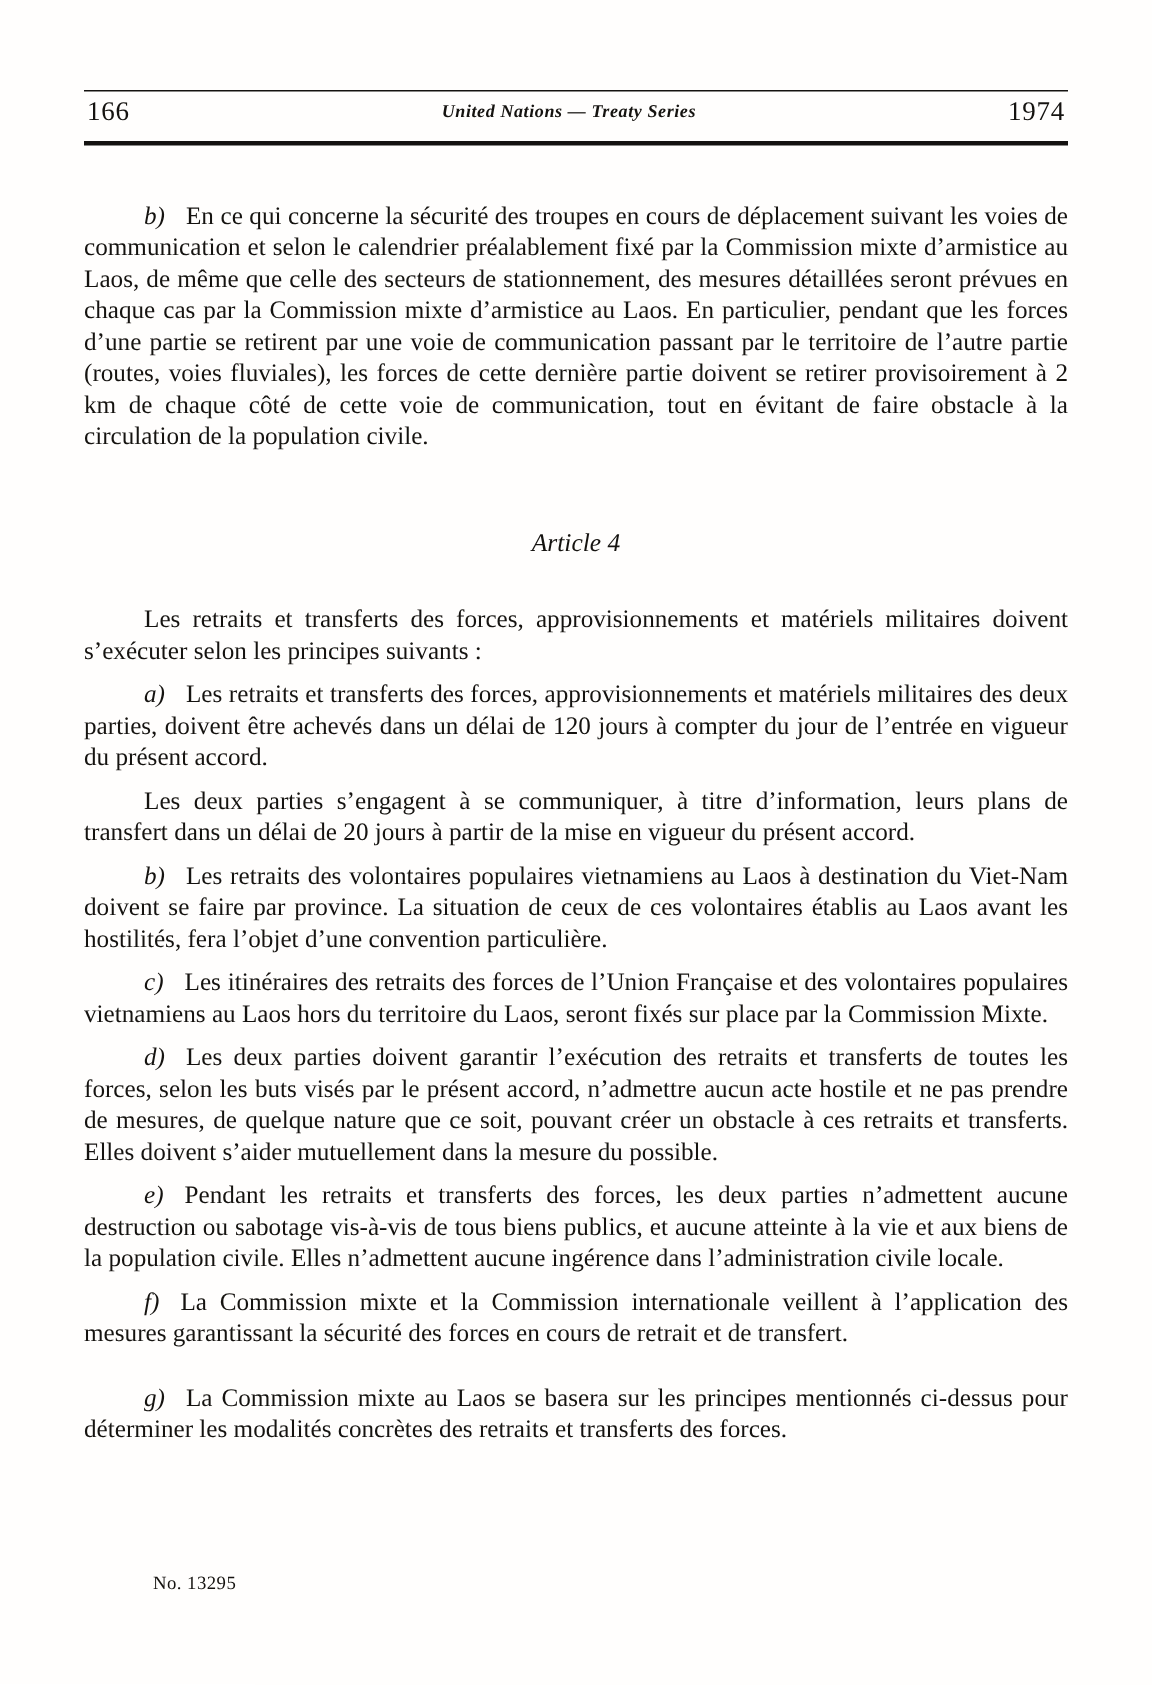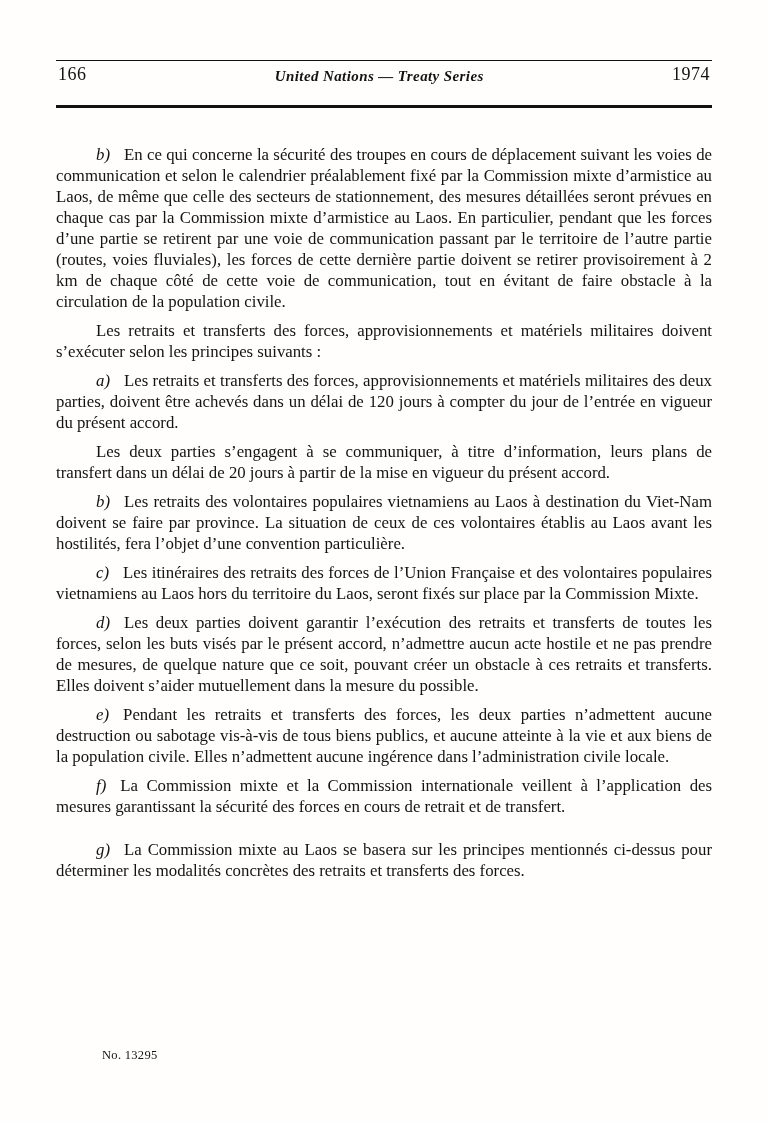--- a/index.html
+++ b/index.html
@@ -19,31 +19,31 @@
   .sheet {
     width: 656px;
     margin: 0 auto;
     padding-top: 60px;
   }
   
   .runhead {
     border-top: 1.5px solid #141210;
     border-bottom: 3px solid #141210;
     display: flex;
-    align-items: flex-end;
+    align-items: center;
     justify-content: space-between;
-    padding: 3px 2px 20px 2px;
+    padding: 3px 2px 9px 2px;
   }
   .runhead .pageno,
   .runhead .year {
     font-size: 18px;
     letter-spacing: 0.5px;
   }
   .runhead .series {
-    font-size: 15px;
+    font-size: 12px;
     font-style: italic;
     font-weight: bold;
     letter-spacing: 0.4px;
   }
   
   .content {
     margin-top: 36px;
     font-size: 16.8px;
     line-height: 21px;
     text-align: justify;
@@ -88,20 +88,21 @@
       <span class="pageno">166</span>
       <span class="series">United Nations — Treaty Series</span>
       <span class="year">1974</span>
     </div>
 
     <div class="content">
 
 
       <p class="para indent"><span class="plabel">b)</span><span>En ce qui concerne la sécurité des troupes en cours de déplacement suivant les voies de communication et selon le calendrier préalablement fixé par la Commission mixte d’armistice au Laos, de même que celle des secteurs de stationnement, des mesures détaillées seront prévues en chaque cas par la Commission mixte d’armistice au Laos. En particulier, pendant que les forces d’une partie se retirent par une voie de communication passant par le territoire de l’autre partie (routes, voies fluviales), les forces de cette dernière partie doivent se retirer provisoirement à 2 km de chaque côté de cette voie de communication, tout en évitant de faire obstacle à la circulation de la population civile.</span></p>
 
+      <p class="article-heading">Article 4</p>
 
       <p class="para indent"><span>Les retraits et transferts des forces, approvisionnements et matériels militaires doivent s’exécuter selon les principes suivants :</span></p>
 
       <p class="para indent"><span class="plabel">a)</span><span>Les retraits et transferts des forces, approvisionnements et matériels militaires des deux parties, doivent être achevés dans un délai de 120 jours à compter du jour de l’entrée en vigueur du présent accord.</span></p>
 
       <p class="para indent"><span>Les deux parties s’engagent à se communiquer, à titre d’information, leurs plans de transfert dans un délai de 20 jours à partir de la mise en vigueur du présent accord.</span></p>
 
       <p class="para indent"><span class="plabel">b)</span><span>Les retraits des volontaires populaires vietnamiens au Laos à destination du Viet-Nam doivent se faire par province. La situation de ceux de ces volontaires établis au Laos avant les hostilités, fera l’objet d’une convention particulière.</span></p>
 
       <p class="para indent"><span class="plabel">c)</span><span>Les itinéraires des retraits des forces de l’Union Française et des volontaires populaires vietnamiens au Laos hors du territoire du Laos, seront fixés sur place par la Commission Mixte.</span></p>

